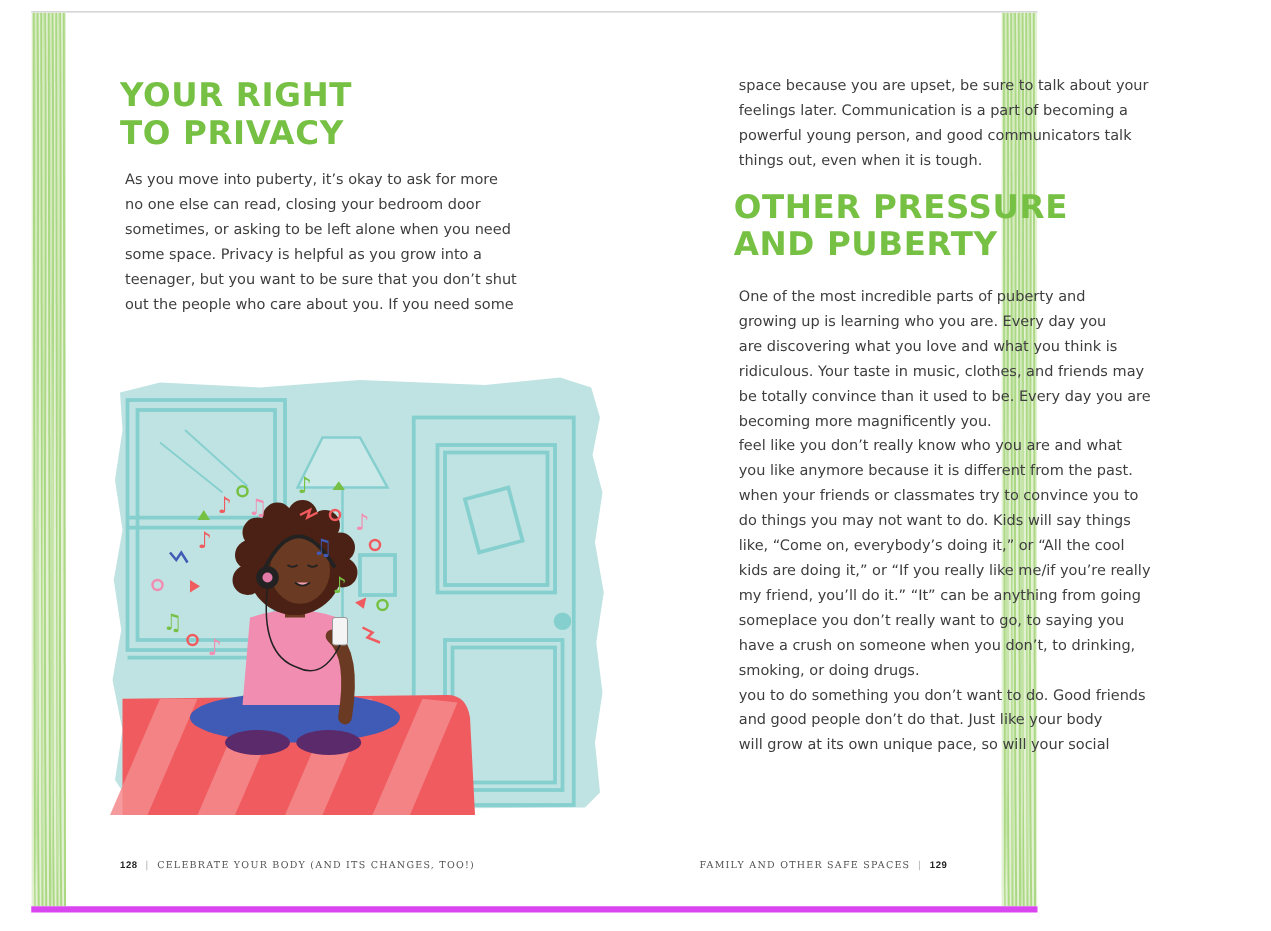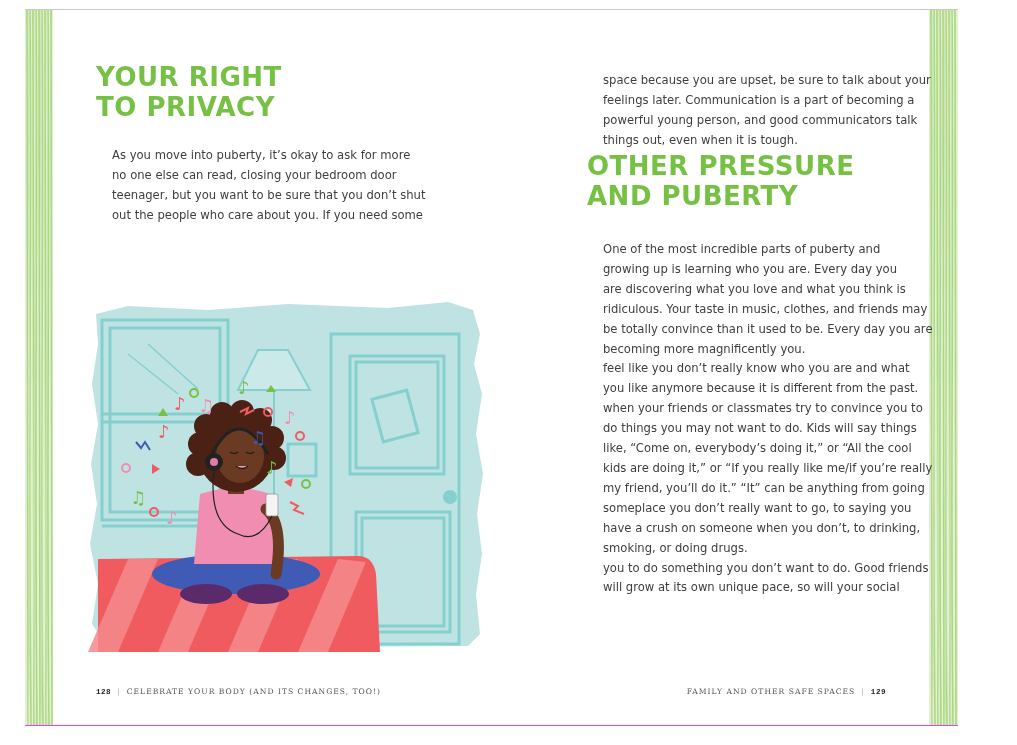--- a/index.html
+++ b/index.html
@@ -1,27 +1,27 @@
 <!DOCTYPE html>
 <html><head>
 <meta charset="utf-8">
 <style>
   html, body { margin:0; padding:0; background:#ffffff; }
   body { width:1017px; height:745px; position:relative; overflow:hidden; font-family:"DejaVu Sans", sans-serif; }
-  .spread { position:absolute; left:25px; top:9px; width:933px; height:715px; background:#ffffff; border-top:1px solid #c9c9c9; border-bottom:1px solid #d946ef; }
+  .spread { position:absolute; left:25px; top:9px; width:805px; height:715px; background:#ffffff; border-top:1px solid #c9c9c9; border-bottom:5px solid #d946ef; }
   .stripe { position:absolute; top:0; height:100%; width:28px; overflow:hidden; }
   .stripe.left { left:0; }
   .stripe.right { right:0; width:29px; }
   .stripe svg { display:block; }
   .heading { position:absolute; color:#76c043; font-family:"DejaVu Sans", sans-serif; font-weight:bold; font-size:26px; line-height:30px; letter-spacing:0.5px; margin:0; }
-  .body-text { position:absolute; color:#3e3e3e; font-family:"DejaVu Sans", sans-serif; font-size:11.6px; line-height:19.9px; margin:16px; }
+  .body-text { position:absolute; color:#3e3e3e; font-family:"DejaVu Sans", sans-serif; font-size:11.6px; line-height:19.9px; margin:4px; }
   .body-text p { margin:0; }
   .line { display:block; white-space:nowrap; }
   .footer { position:absolute; top:677px; font-family:"DejaVu Serif", serif; font-size:7.6px; letter-spacing:1px; color:#555; white-space:nowrap; }
-  .footer .num { font-family:Liberation Mono, monospace; font-weight:bold; color:#222; letter-spacing:0.5px; }
+  .footer .num { font-family:Liberation Sans, sans-serif; font-weight:bold; color:#222; letter-spacing:0.5px; }
   .footer .sep { color:#aaa; margin:0 6px; }
   .illus { position:absolute; left:63px; top:284px; width:410px; height:370px; }
 </style>
 </head>
 <body>
 
 <div class="spread">
 
   <div class="stripe left">
     <svg width="28" height="715" viewBox="0 0 28 715">
@@ -70,20 +70,22 @@
   </div>
 
   <h1 class="heading" style="left:71px; top:52px;">
     <span class="line">YOUR RIGHT</span>
     <span class="line">TO PRIVACY</span>
   </h1>
 
   <div class="body-text" style="left:71px; top:120px;">
     <span class="line">As you move into puberty, it’s okay to ask for more</span>
     <span class="line">no one else can read, closing your bedroom door</span>
+    <span class="line">sometimes, or asking to be left alone when you need</span>
+    <span class="line">some space. Privacy is helpful as you grow into a</span>
     <span class="line">teenager, but you want to be sure that you don’t shut</span>
     <span class="line">out the people who care about you. If you need some</span>
   </div>
 
   <div class="illus">
     <svg width="410" height="370" viewBox="0 0 410 370">
 
       <path d="M8 20 L40 12 L120 16 L200 10 L300 14 L360 8 L385 16 L392 40 L386 70 L394 100 L388 140 L395 180 L389 220 L394 260 L388 300 L392 340 L380 352 L20 354 L4 330 L10 290 L2 250 L9 210 L3 170 L10 130 L4 90 L10 50 Z" fill="#bfe3e2"></path>
 
       <g stroke="#86cfcf" stroke-width="3" fill="none">
@@ -213,20 +215,21 @@
       <span class="line">do things you may not want to do. Kids will say things</span>
       <span class="line">like, “Come on, everybody’s doing it,” or “All the cool</span>
       <span class="line">kids are doing it,” or “If you really like me/if you’re really</span>
       <span class="line">my friend, you’ll do it.” “It” can be anything from going</span>
       <span class="line">someplace you don’t really want to go, to saying you</span>
       <span class="line">have a crush on someone when you don’t, to drinking,</span>
       <span class="line">smoking, or doing drugs.</span>
     </p>
     <p>
       <span class="line">you to do something you don’t want to do. Good friends</span>
+      <span class="line">and good people don’t do that. Just like your body</span>
       <span class="line">will grow at its own unique pace, so will your social</span>
     </p>
   </div>
 
   <div class="footer" style="right:72px;">
     <span>FAMILY AND OTHER SAFE SPACES</span><span class="sep">|</span><span class="num">129</span>
   </div>
 
 </div>
 

